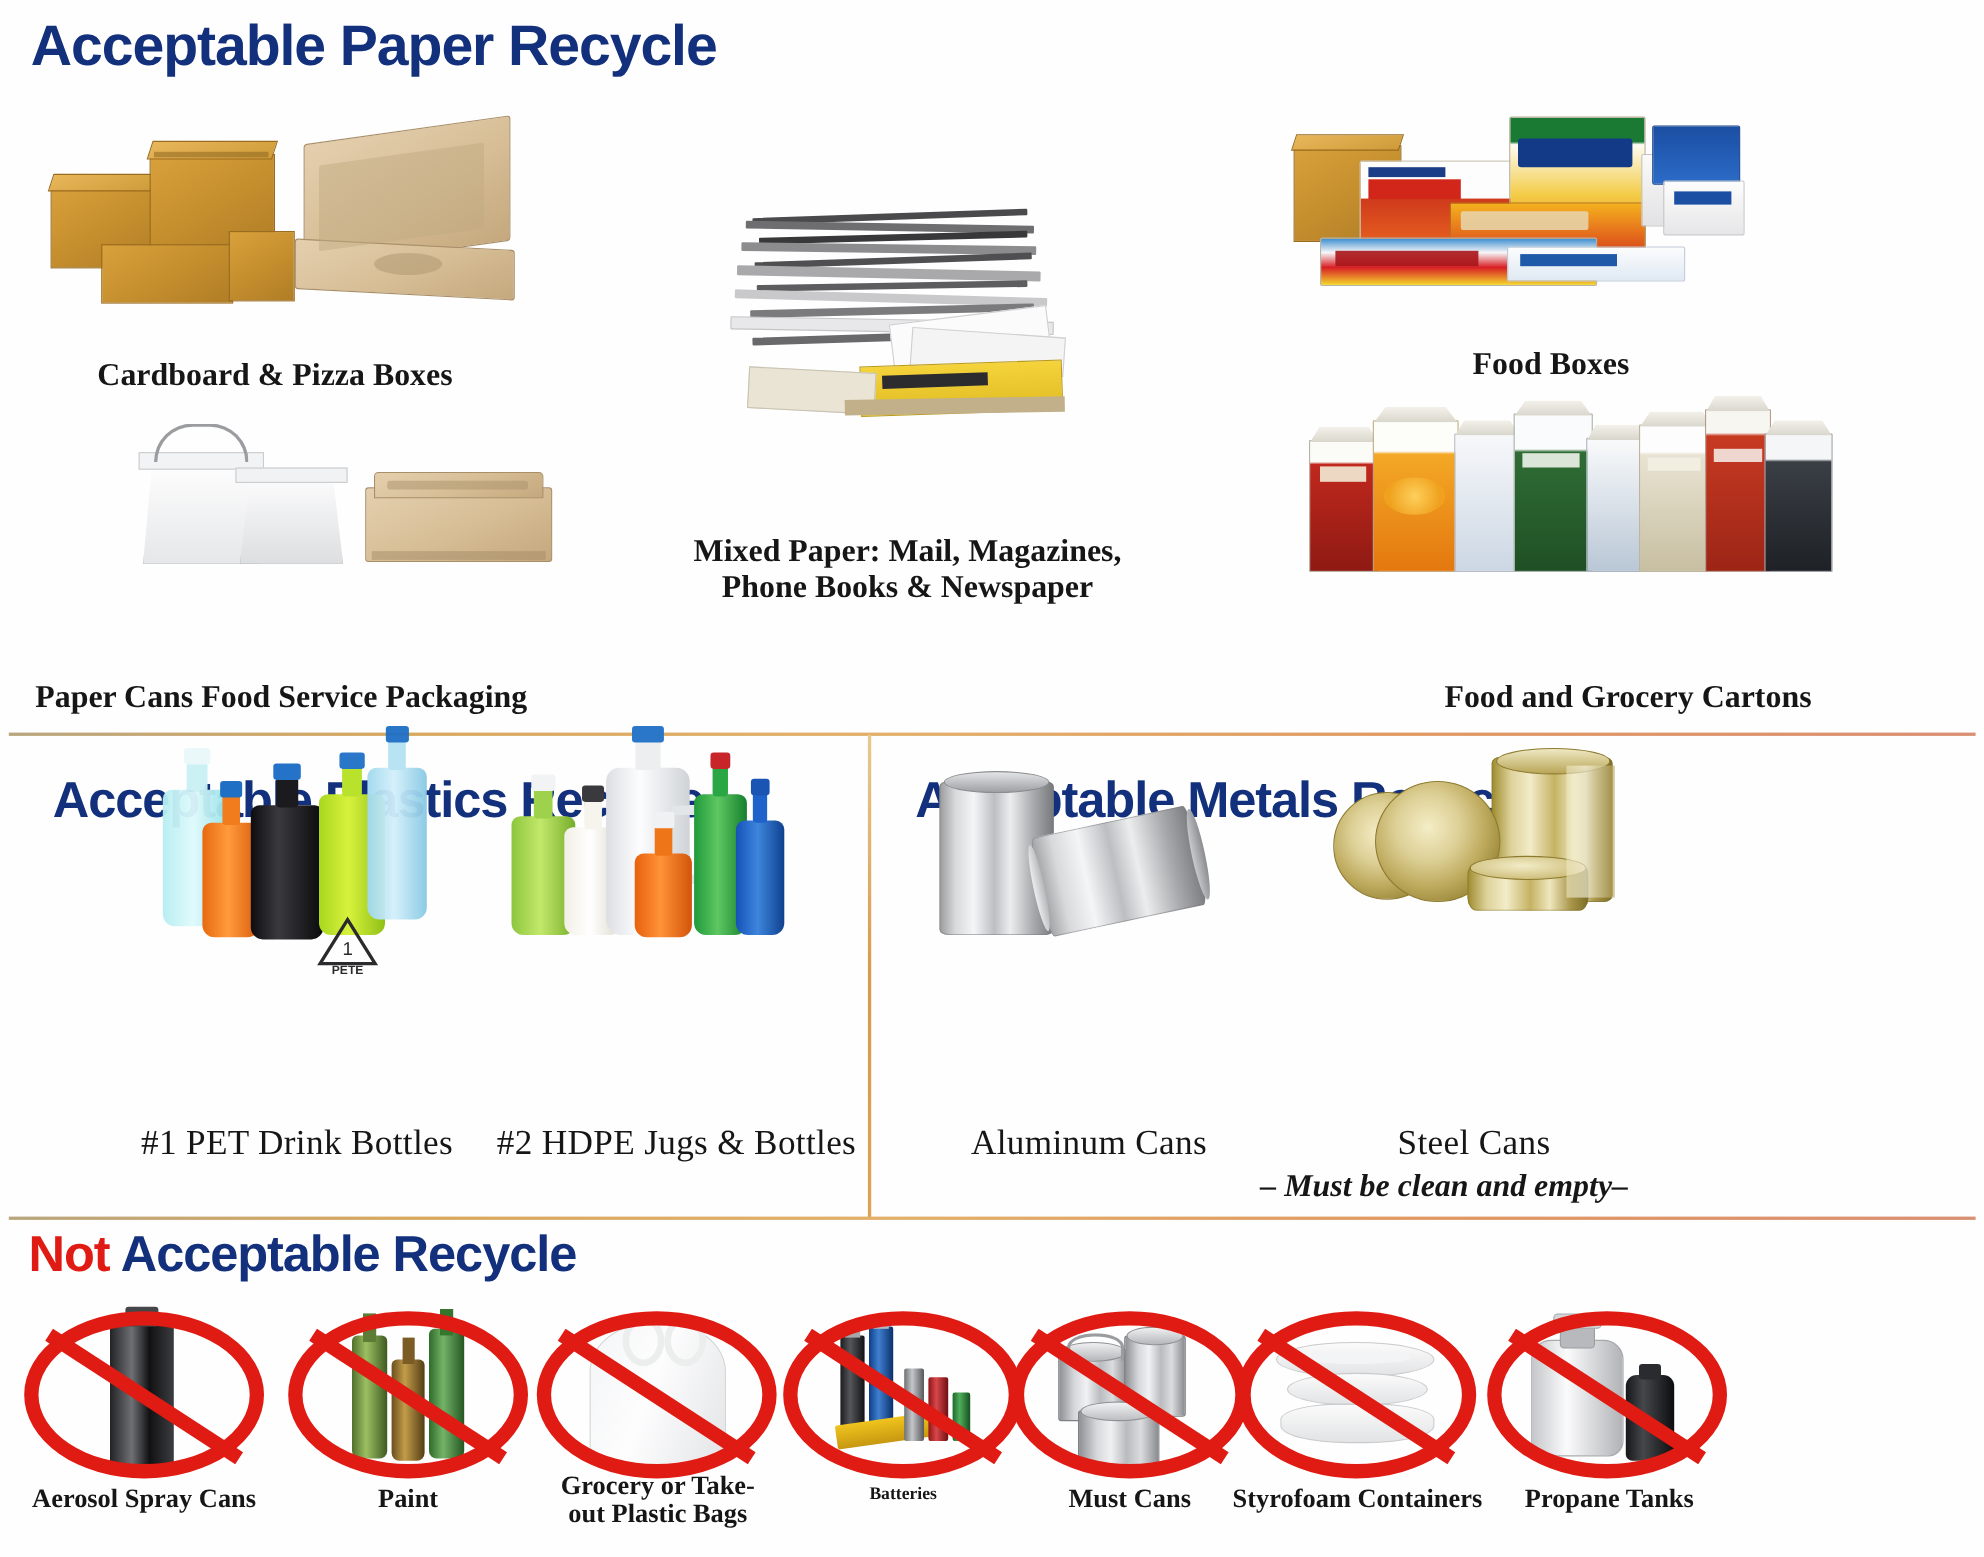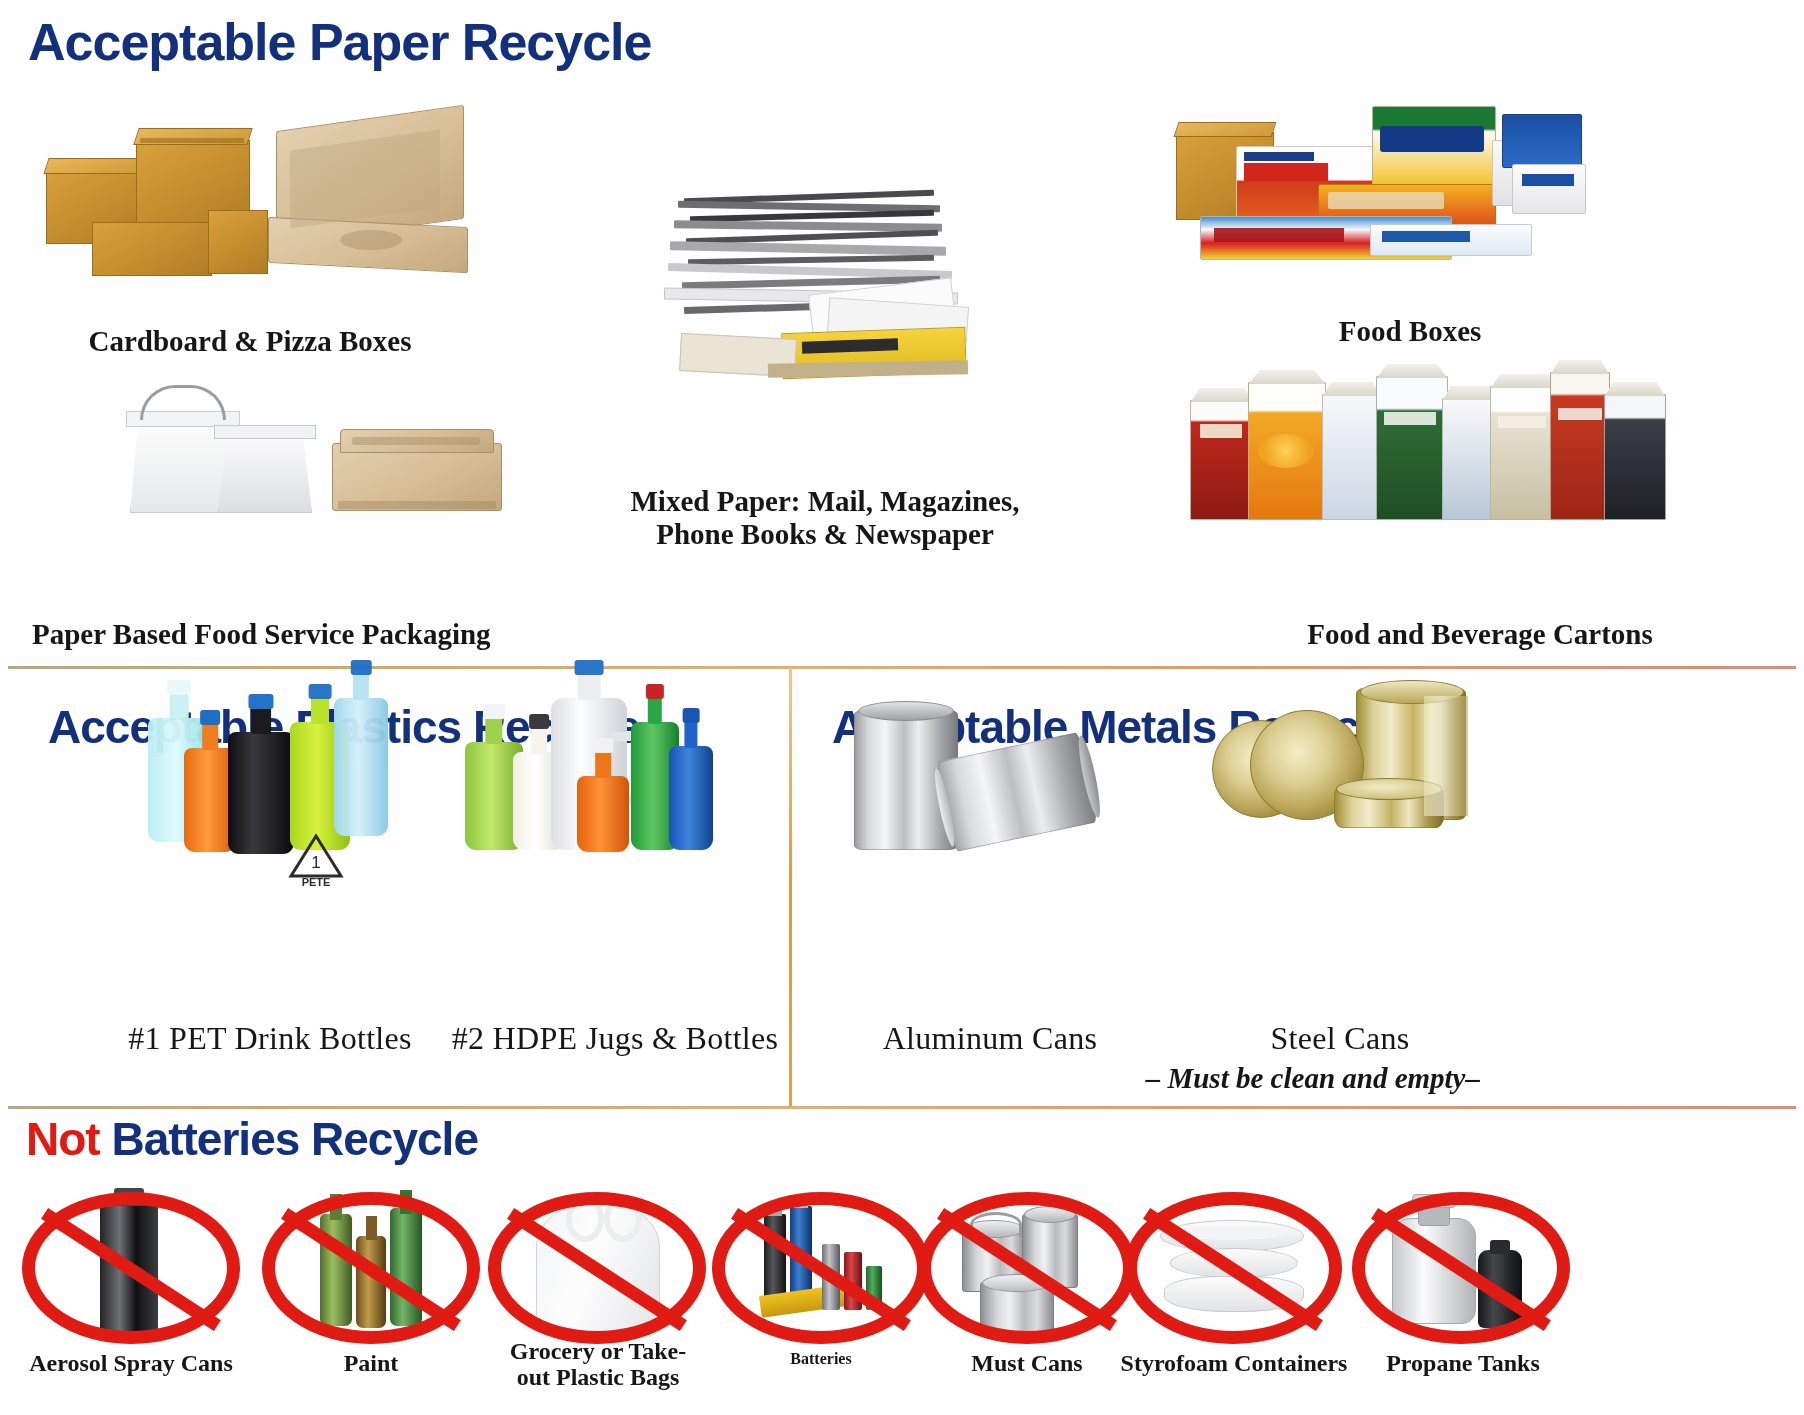--- a/index.html
+++ b/index.html
@@ -254,21 +254,21 @@
        background:linear-gradient(180deg,#fcfcfd,#dddee0);
        border:1px solid #c9cacc;
        clip-path: polygon(10% 0, 90% 0, 100% 100%, 0 100%);"></div>
   <div class="ob" style="left:114px; top:40px; width:100px; height:12px; background:#f1f2f3; border:1px solid #c9cacc;"></div>
 
   <div class="ob pizza" style="left:232px; top:58px; width:168px; height:66px;"></div>
   <div class="ob pizza" style="left:240px; top:44px; width:152px; height:22px; border-radius:4px 4px 0 0;"></div>
   <div class="ob" style="left:252px; top:52px; width:128px; height:8px; background:rgba(170,146,108,.5); border-radius:3px;"></div>
   <div class="ob" style="left:238px; top:116px; width:158px; height:8px; background:rgba(160,136,100,.45);"></div>
 </div>
-<div class="cap" style="left:10px; top:618px; width:580px; font-size:29px; text-align:left; padding-left:22px;">Paper Based Food Service Packaging</div>
+<div class="cap" style="left:10px; top:618px; width:580px; font-size:29px; text-align:left; padding-left:22px;">Paper Cans Food Service Packaging</div>
 
 <div class="stage" style="left:1190px; top:372px; width:510px; height:150px;">
   <div class="ob carton" style="left:0px;   top:28px; width:62px;  height:118px; background:linear-gradient(180deg,#fbfbf8 0%,#fbfbf8 16%,#c0281d 18%,#8e1a13 100%); border:1px solid #b7b2a4;">
     <div class="carton-top"></div>
     </div>
   <div class="ob carton" style="left:58px;  top:10px; width:76px;  height:136px; background:linear-gradient(180deg,#fdfdfa 0%,#fdfdfa 20%,#f3a826 22%,#e4780f 100%); border:1px solid #c2ac82;">
     <div class="carton-top"></div>
     </div>
   <div class="ob carton" style="left:132px; top:22px; width:58px;  height:124px; background:linear-gradient(180deg,#f7f8fa,#ccd7e4); border:1px solid #b6bdc6;">
     <div class="carton-top"></div>
@@ -287,21 +287,21 @@
     </div>
   <div class="ob carton" style="left:414px; top:22px; width:60px;  height:124px; background:linear-gradient(180deg,#f5f6f7 0%,#f5f6f7 18%,#3a3f45 20%,#1e2126 100%); border:1px solid #9ea2a7;">
     <div class="carton-top"></div>
     </div>
   <div class="ob" style="left:10px;  top:52px;  width:42px; height:14px; background:#f1e7d2; opacity:.92;"></div>
   <div class="ob" style="left:68px;  top:62px;  width:56px; height:34px; background:radial-gradient(circle at 50% 50%, #ffd561 0%, #f0a31f 70%); border-radius:50%; opacity:.92;"></div>
   <div class="ob" style="left:194px; top:40px;  width:52px; height:13px; background:#eef3ea; opacity:.9;"></div>
   <div class="ob" style="left:308px; top:44px;  width:48px; height:12px; background:#f3efe2; opacity:.9;"></div>
   <div class="ob" style="left:368px; top:36px;  width:44px; height:12px; background:#f4e9e2; opacity:.9;"></div>
 </div>
-<div class="cap" style="left:1160px; top:618px; width:640px; font-size:29px;">Food and Beverage Cartons</div>
+<div class="cap" style="left:1160px; top:618px; width:640px; font-size:29px;">Food and Grocery Cartons</div>
 
 <div class="hr" style="left:8px; top:666px; width:1788px;"></div>
 
 <div id="plastic-head" class="sec-head">Acceptable Plastics Recycle</div>
 <div id="metal-head" class="sec-head">Acceptable Metals Recycle</div>
 
 <div class="vr" style="left:789px; top:668px; width:3px; height:440px;"></div>
 
 <div class="stage" style="left:148px; top:690px; width:250px; height:180px;">
   <div class="ob bottle" style="left:0px;   top:28px; width:62px; height:124px; background:linear-gradient(90deg,#b6eef2,#dffafc 45%,#8fdfe6); opacity:.95;">
@@ -389,21 +389,21 @@
   <div class="ob steel-body" style="left:154px; top:104px; width:110px; height:44px; border-radius:9px / 12px;"></div>
   <div class="ob" style="left:156px; top:98px; width:104px; height:20px; background:radial-gradient(ellipse at 45% 40%, #f2ecc7, #c2ae60); border-radius:50%; border:1px solid #8d7b2f;"></div>
   <div class="ob" style="left:244px; top:16px; width:44px; height:120px; background:linear-gradient(90deg,#ece6c0,#fdfcf0 40%,#b6a45a); opacity:.6;"></div>
 </div>
 <div class="cap cap-light" style="left:1180px; top:1020px; width:320px; font-size:32px;">Steel Cans</div>
 
 <div class="cap cap-note" style="left:980px; top:1062px; width:500px; font-size:29px;text-align:right;">– Must be clean and empty–</div>
 
 <div class="hr" style="left:8px; top:1106px; width:1788px;"></div>
 
-<div id="not-head" class="sec-head"><span class="red">Not</span><span> Batteries Recycle</span></div>
+<div id="not-head" class="sec-head"><span class="red">Not</span><span> Acceptable Recycle</span></div>
 
 <div class="noitem" style="left:22px; top:1192px; width:218px; height:152px;">
   <div class="ob" style="left:78px; top:8px; width:58px; height:132px; background:linear-gradient(90deg,#232326,#6f7074 34%,#111113 62%,#3c3d40); border-radius:7px 7px 4px 4px;"></div>
   <div class="ob" style="left:92px; top:-4px; width:30px; height:18px; background:#45464a; border-radius:3px;"></div>
   <div class="nocircle" style="width:218px; height:152px;"></div>
   <div class="noslash" style="left:6px; top:71px; width:206px; height:13px; transform:rotate(33deg);"></div>
 </div>
 <div class="nolabel" style="left:6px; top:1350px; width:250px; font-size:24px;">Aerosol Spray Cans</div>
 
 <div class="noitem" style="left:262px; top:1192px; width:218px; height:152px;">

